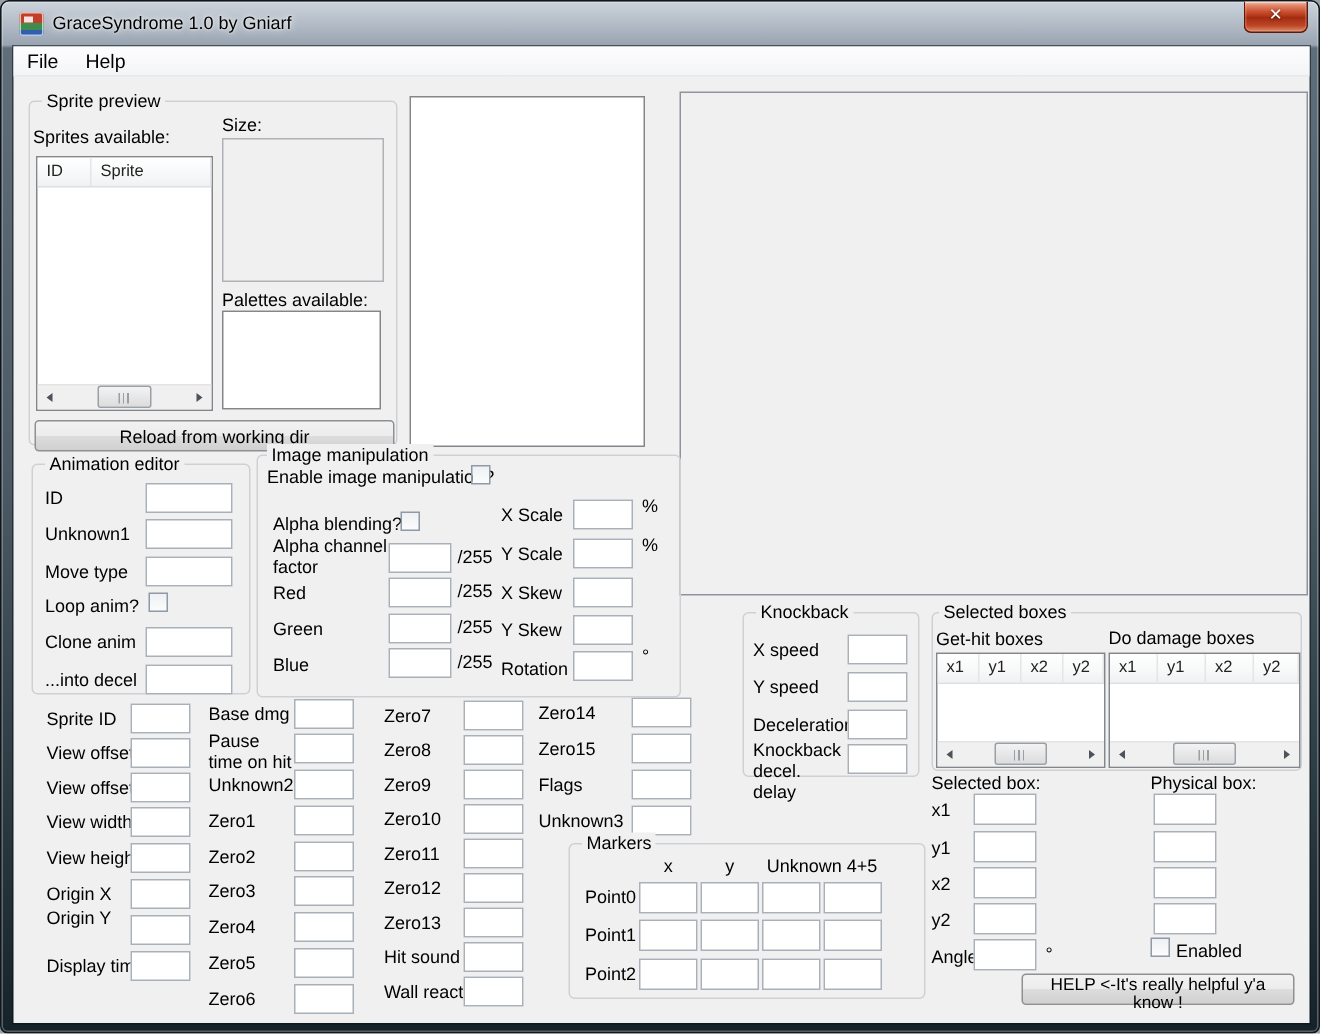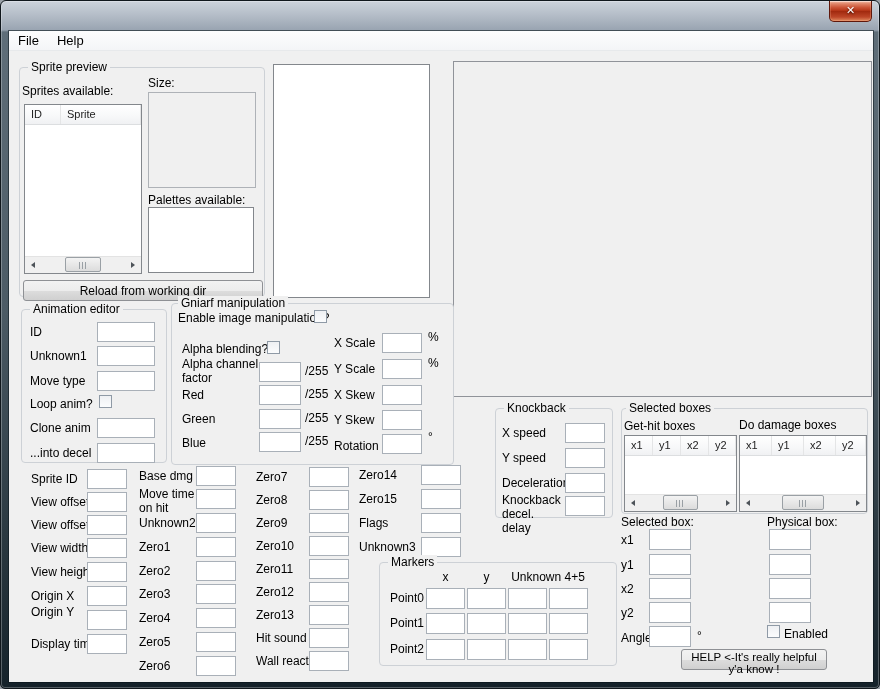--- a/index.html
+++ b/index.html
@@ -49,20 +49,24 @@
   .btn{position:absolute;box-sizing:border-box;border:1px solid #8e9094;border-radius:3px;color:#000;
        background:linear-gradient(180deg,#f2f2f2,#ececec 50%,#dddddd 50%,#d0d0d0);font-size:12px;
        font-family:inherit;text-align:center}
   .panel{position:absolute;box-sizing:border-box}
 </style>
 </head>
 <body>
 
 <div class="window">
 
+  <div class="titlebar">
+    <span class="app-icon"></span>
+    <span class="title-text">GraceSyndrome 1.0 by Gniarf</span>
+  </div>
   <div class="close-btn">✕</div>
 
   <div class="client">
 
     <div class="menubar">
       <span class="menu-item">File</span>
       <span class="menu-item">Help</span>
     </div>
 
     <div class="grp" style="left:10px;top:36px;width:246px;height:230px">
@@ -105,21 +109,21 @@
       <input class="tb" style="left: 75px; top: 61px; width: 58px;">
       <span class="lbl" style="left:8px;top:87px">Loop anim?</span>
       <span class="cb" style="left:77px;top:85px"></span>
       <span class="lbl" style="left:8px;top:111px">Clone anim</span>
       <input class="tb" style="left: 75px; top: 108px; width: 58px;">
       <span class="lbl" style="left:8px;top:136px">...into decel</span>
       <input class="tb" style="left: 75px; top: 133px; width: 58px;">
     </div>
 
     <div class="grp" style="left:162px;top:272px;width:283px;height:162px">
-      <span class="leg" style="left:6px">Gniarf manipulation</span>
+      <span class="leg" style="left:6px">Image manipulation</span>
       <span class="lbl" style="left:6px;top:7px">Enable image manipulation?</span>
       <span class="cb" style="left:142px;top:6px"></span>
       <span class="lbl" style="left:10px;top:38px">Alpha blending?</span>
       <span class="cb" style="left:95px;top:37px"></span>
       <span class="lbl wrap" style="left:10px;top:53px;width:84px">Alpha channel factor</span>
       <input class="tb" style="left: 87px; top: 58px; width: 42px;">
       <span class="lbl" style="left:133px;top:60px">/255</span>
       <span class="lbl" style="left:10px;top:84px">Red</span>
       <input class="tb" style="left: 87px; top: 81px; width: 42px;">
       <span class="lbl" style="left:133px;top:83px">/255</span>
@@ -156,21 +160,21 @@
     <input class="tb" style="left: 78px; top: 531px;">
     <span class="lbl" style="left:22px;top:558px">Origin X</span>
     <input class="tb" style="left: 78px; top: 555px;">
     <span class="lbl" style="left:22px;top:574px">Origin Y</span>
     <input class="tb" style="left: 78px; top: 579px;">
     <span class="lbl" style="left:22px;top:606px">Display time</span>
     <input class="tb" style="left: 78px; top: 603px;">
 
     <span class="lbl" style="left:130px;top:438px">Base dmg</span>
     <input class="tb" style="left: 187px; top: 435px;">
-    <span class="lbl wrap" style="left:130px;top:456px;width:58px">Move time on hit</span>
+    <span class="lbl wrap" style="left:130px;top:456px;width:58px">Pause time on hit</span>
     <input class="tb" style="left: 187px; top: 458px;">
     <span class="lbl" style="left:130px;top:485px">Unknown2</span>
     <input class="tb" style="left: 187px; top: 482px;">
     <span class="lbl" style="left:130px;top:509px">Zero1</span>
     <input class="tb" style="left: 187px; top: 506px;">
     <span class="lbl" style="left:130px;top:533px">Zero2</span>
     <input class="tb" style="left: 187px; top: 530px;">
     <span class="lbl" style="left:130px;top:556px">Zero3</span>
     <input class="tb" style="left: 187px; top: 553px;">
     <span class="lbl" style="left:130px;top:580px">Zero4</span>
@@ -299,16 +303,16 @@
     <span class="lbl" style="left:612px;top:600px">Angle</span>
     <input class="tb" style="left: 640px; top: 595px; width: 42px; height: 21px;">
     <span class="lbl" style="left:688px;top:598px">°</span>
     <input class="tb" style="left: 760px; top: 498px; width: 42px; height: 21px;">
     <input class="tb" style="left: 760px; top: 523px; width: 42px; height: 21px;">
     <input class="tb" style="left: 760px; top: 547px; width: 42px; height: 21px;">
     <input class="tb" style="left: 760px; top: 571px; width: 42px; height: 21px;">
     <span class="cb" style="left:758px;top:594px"></span>
     <span class="lbl" style="left:775px;top:596px">Enabled</span>
 
-    <button class="btn" style="left:672px;top:618px;width:146px;height:21px;font-size:11.5px">HELP &lt;-It's really helpful y'a know !</button>
+    <button class="btn" style="left:672px;top:618px;width:182px;height:21px;font-size:11.5px">HELP &lt;-It's really helpful y'a know !</button>
 
   </div>
 </div>
 
 </body></html>

